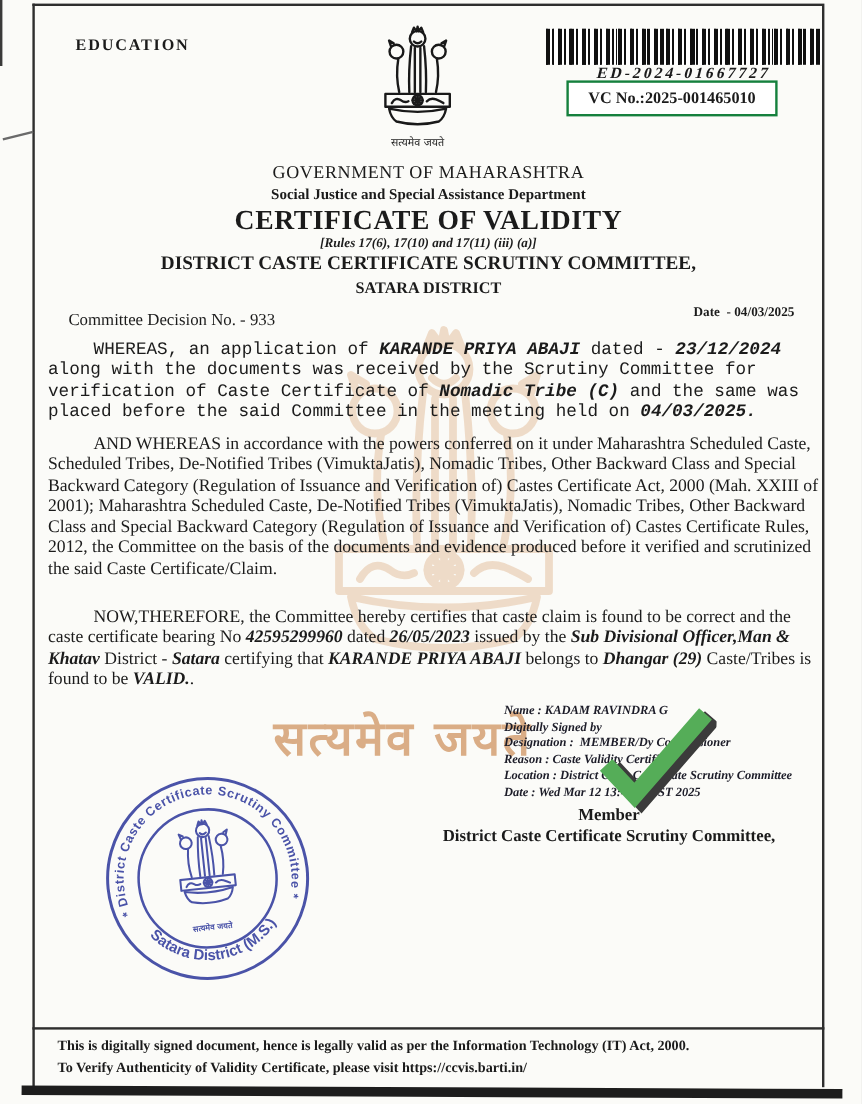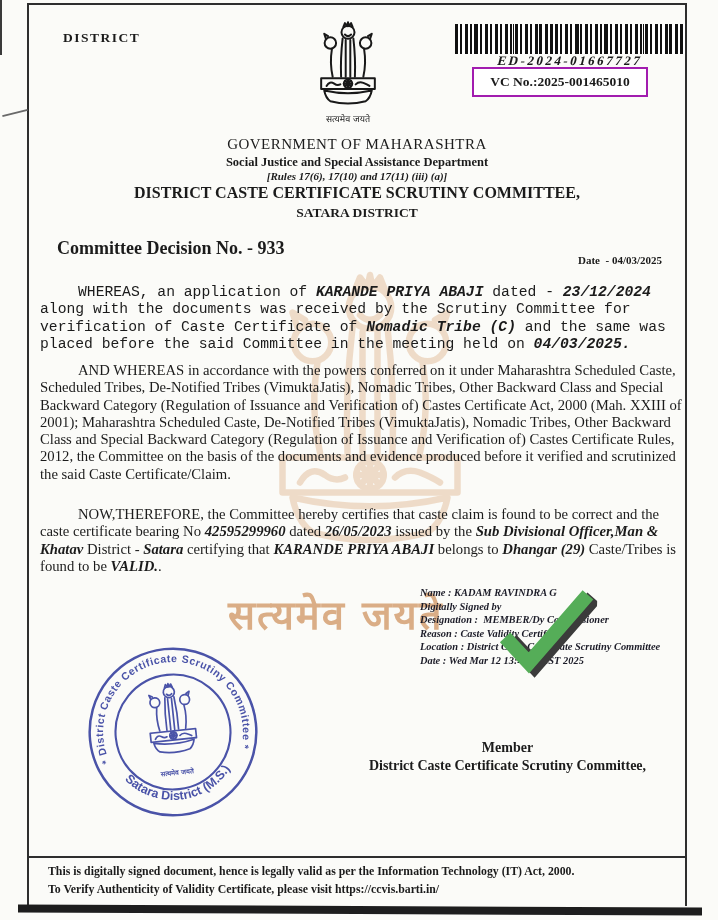--- a/index.html
+++ b/index.html
@@ -25,53 +25,53 @@
   .emblem-motto{left:300px;top:112px;width:96px;text-align:center;font-size:9px;
     font-family:"DejaVu Sans",sans-serif;color:#222;}
 
   .barcode{left:455px;top:24px;width:230px;height:30px;background-color:#fff;
     background-image:
       repeating-linear-gradient(90deg,#101010 0 2px,transparent 2px 5px),
       repeating-linear-gradient(90deg,#101010 0 3px,transparent 3px 10px),
       repeating-linear-gradient(90deg,transparent 0 6px,#101010 6px 7px,transparent 7px 13px);}
   .barcode-number{left:455px;top:53px;width:230px;text-align:center;font-size:13px;
     font-weight:bold;letter-spacing:2.5px;transform:skewX(-14deg);}
-  .vc-box{left:472px;top:67px;width:172px;height:26px;border:2px solid #a21caf;
+  .vc-box{left:472px;top:67px;width:172px;height:26px;border:2px solid #15803d;
     display:flex;align-items:center;justify-content:center;font-size:13.5px;font-weight:bold;background:#fff;}
 
   .header{left:29px;top:136px;width:656px;text-align:center;}
   .gov{font-size:15px;letter-spacing:.5px;}
   .dept{font-size:12.5px;font-weight:bold;margin-top:2px;}
   .cert-title{font-size:23px;font-weight:bold;letter-spacing:.5px;margin-top:1px;}
   .rules{font-size:11px;font-weight:bold;font-style:italic;margin-top:0;}
   .committee{font-size:16px;font-weight:bold;margin-top:2px;}
   .district{font-size:13.5px;font-weight:bold;margin-top:3px;}
 
-  .decision{left:57px;top:238px;font-size:18px;font-weight:bold;}
+  .decision{left:57px;top:260px;font-size:14px;font-weight:normal;}
   .date{right:56px;top:254px;font-size:11px;font-weight:bold;}
 
   .watermark-emblem{left:245px;top:250px;width:250px;height:335px;color:#d8a06e;opacity:.34;}
   .watermark-motto{left:228px;top:586px;font-size:40px;font-weight:bold;letter-spacing:2px;
     font-family:"DejaVu Sans",sans-serif;color:#cf9460;opacity:.75;}
 
   .para{left:40px;width:644px;font-size:14.7px;line-height:17.3px;text-align:left;text-indent:38px;}
   .p1{top:284px;font-family:Liberation Mono, monospace;} .p2{top:362px;} .p3{top:506px;}
   .bi{font-weight:bold;font-style:italic;}
 
   .sig-block{left:420px;top:586px;width:258px;font-size:10.4px;line-height:13.5px;
     font-style:italic;font-weight:600;color:#1c1c28;}
   .checkmark{left:492px;top:582px;width:104px;height:104px;transform:rotate(2deg);}
 
   .seal{left:82px;top:641px;width:182px;height:182px;transform:rotate(-6deg);color:#4a53a8;}
   .seal text{fill:#4a53a8;}
   .seal .ring-top{font-size:11px;font-weight:bold;letter-spacing:.6px;font-family:"Liberation Sans",sans-serif;}
   .seal .ring-bottom{font-size:13px;font-weight:bold;font-family:"Liberation Sans",sans-serif;}
   .seal .seal-motto{font-size:7px;font-weight:bold;font-family:"DejaVu Sans",sans-serif;}
 
-  .signatory{left:345px;top:739px;width:325px;text-align:center;font-size:14px;
+  .signatory{left:345px;top:671px;width:325px;text-align:center;font-size:14px;
     font-weight:bold;line-height:18px;}
 
   .footer-line{left:48px;width:630px;font-size:11.8px;font-weight:bold;}
   .f1{top:864px;} .f2{top:882px;}
 </style>
 </head>
 <body>
 
 <svg style="position:absolute;width:0;height:0" aria-hidden="true">
   <defs>
@@ -105,32 +105,33 @@
   <div class="abs border-left"></div>
   <div class="abs border-right"></div>
   <div class="abs scan-edge-l"></div>
   <div class="abs scan-mark"></div>
 
   <svg class="abs watermark-emblem" viewBox="0 0 100 120">
       <use href="#emblem"></use>
     </svg>
   <div class="abs watermark-motto">सत्यमेव जयते</div>
 
-  <div class="abs education">DISTRICT</div>
+  <div class="abs education">EDUCATION</div>
   <svg class="abs emblem-top" viewBox="0 0 100 120">
       <use href="#emblem"></use>
     </svg>
   <div class="abs emblem-motto">सत्यमेव जयते</div>
   <div class="abs barcode"></div>
   <div class="abs barcode-number">ED-2024-01667727</div>
   <div class="abs vc-box">VC No.:2025-001465010</div>
 
   <div class="abs header">
     <div class="gov">GOVERNMENT OF MAHARASHTRA</div>
     <div class="dept">Social Justice and Special Assistance Department</div>
+    <div class="cert-title">CERTIFICATE OF VALIDITY</div>
     <div class="rules">[Rules 17(6), 17(10) and 17(11) (iii) (a)]</div>
     <div class="committee">DISTRICT CASTE CERTIFICATE SCRUTINY COMMITTEE,</div>
     <div class="district">SATARA DISTRICT</div>
   </div>
 
   <div class="abs decision pre">Committee Decision No. - 933</div>
   <div class="abs date pre">Date  - 04/03/2025</div>
 
   <div class="abs para p1"><span>WHEREAS, an application of </span><span class="bi">KARANDE PRIYA ABAJI</span><span> dated - </span><span class="bi">23/12/2024</span><span> along with the documents was received by the Scrutiny Committee for verification of Caste Certificate of </span><span class="bi">Nomadic Tribe (C)</span><span> and the same was placed before the said Committee in the meeting held on </span><span class="bi">04/03/2025.</span></div>
   <div class="abs para p2"><span>AND WHEREAS in accordance with the powers conferred on it under Maharashtra Scheduled Caste, Scheduled Tribes, De-Notified Tribes (VimuktaJatis), Nomadic Tribes, Other Backward Class and Special Backward Category (Regulation of Issuance and Verification of) Castes Certificate Act, 2000 (Mah. XXIII of 2001); Maharashtra Scheduled Caste, De-Notified Tribes (VimuktaJatis), Nomadic Tribes, Other Backward Class and Special Backward Category (Regulation of Issuance and Verification of) Castes Certificate Rules, 2012, the Committee on the basis of the documents and evidence produced before it verified and scrutinized the said Caste Certificate/Claim.</span></div>

